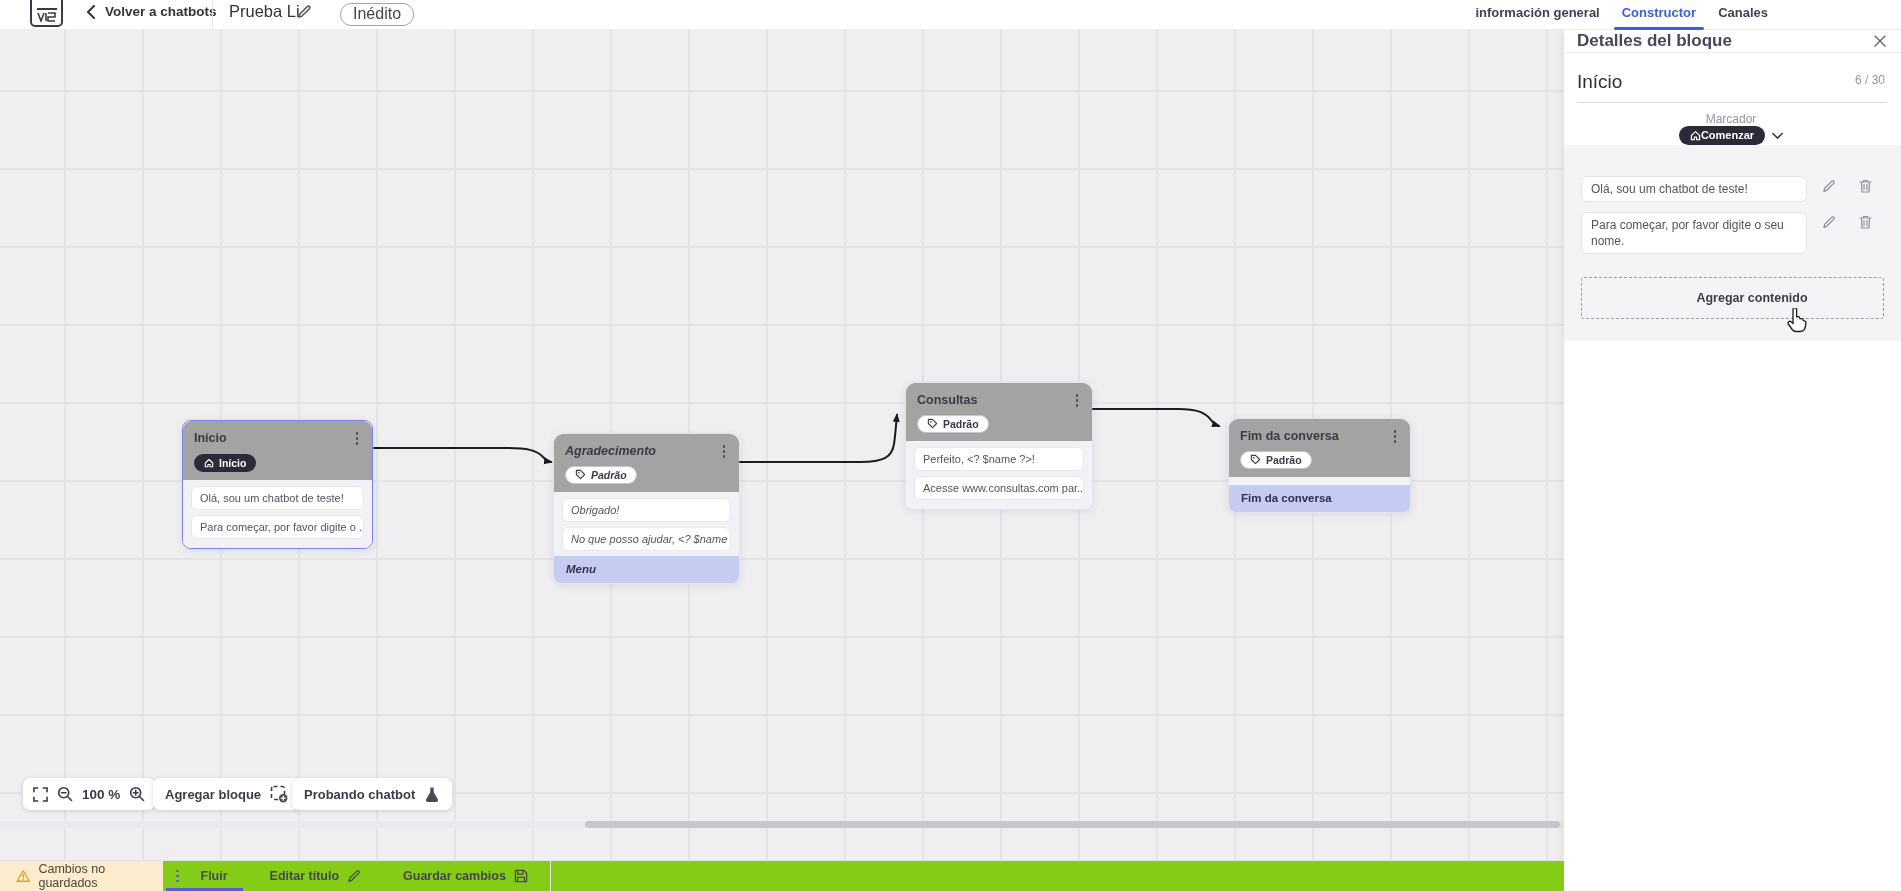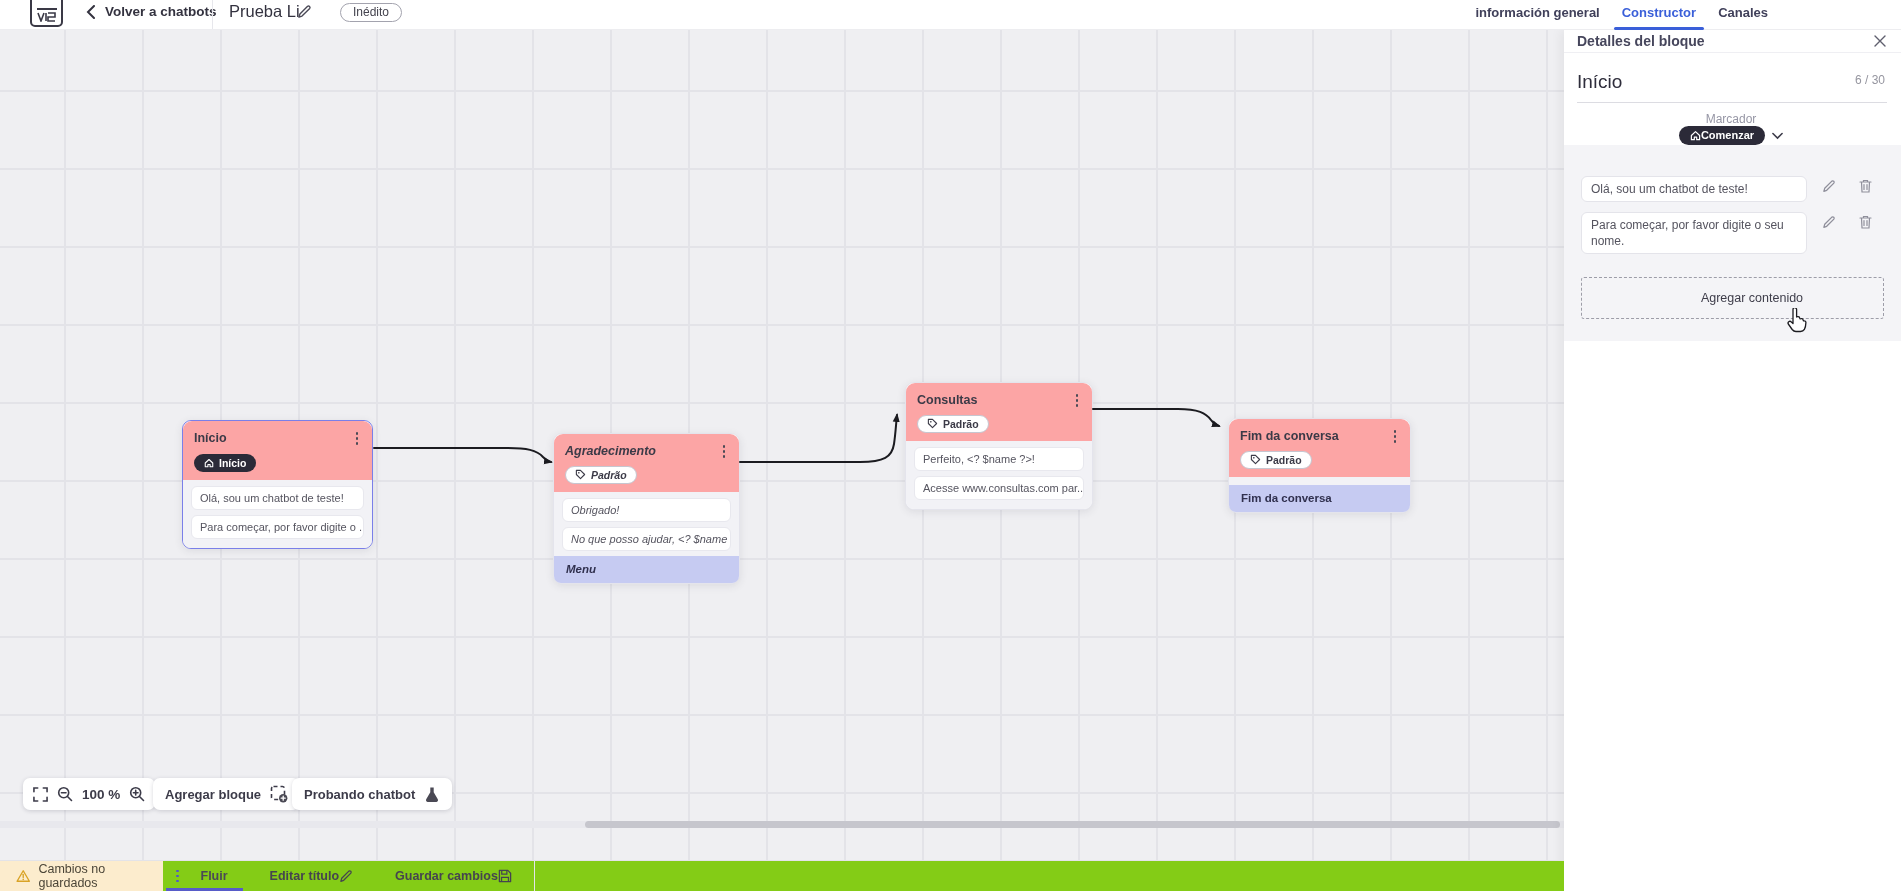--- a/index.html
+++ b/index.html
@@ -13,41 +13,41 @@
     display:flex; align-items:center; }
   .logo-box { position:absolute; left:30px; top:-6px; width:33px; height:33px;
     border:2px solid #3a3946; border-radius:5px; background:#fff;
     display:flex; align-items:flex-end; justify-content:center; padding-bottom:3px; }
   .back-btn { position:absolute; left:86px; top:4px; display:flex; align-items:center; gap:10px;
     color:#33323f; font-size:13.5px; font-weight:700; cursor:pointer; }
   .hdr-divider { position:absolute; left:212px; top:0; width:1px; height:29px; background:#e7e7ec; }
   .flow-title { position:absolute; left:229px; top:2px; font-size:16.5px; color:#33323f; font-weight:500; }
   .title-pencil { position:absolute; left:297px; top:4px; color:#4a4956; }
   .status-pill { position:absolute; left:340px; top:3px; border:1px solid #a3a3ae; border-radius:11px;
-    padding:1px 12px 2px; font-size:12px; color:#44434e; }
+    padding:1px 12px 2px; font-size:16px; color:#44434e; }
   .htabs { position:absolute; right:133px; top:0; height:30px; display:flex; gap:22px; }
   .htab { position:relative; height:30px; line-height:26px; font-size:13px; font-weight:700;
     color:#40405a; cursor:pointer; }
   .htab.active { color:#3a5fd9; }
   .htab.active::after { content:""; position:absolute; left:-8px; right:-8px; bottom:0;
     height:3px; background:#3a5fd9; border-radius:2px; }
 
   
   .canvas { position:absolute; top:30px; left:0; width:1564px; height:831px;
     background-color:#efeff2;
     background-image:linear-gradient(#e3e3e8 2px, transparent 2px),
                      linear-gradient(90deg,#e3e3e8 2px, transparent 2px);
     background-size:78px 78px; background-position:-14px -18px; overflow:hidden; }
   .edges { position:absolute; left:0; top:0; z-index:3; pointer-events:none; }
 
   
   .node { position:absolute; z-index:2; background:#fff; border:1px solid #e4e4ec;
     border-radius:9px; box-shadow:0 2px 8px rgba(45,45,70,.10); }
   .node.selected { border:1.5px solid #7a7fe9; }
-  .node-head { padding:9px 11px 8px; background:#fca5a5; border-radius:9px 9px 0 0; }
+  .node-head { padding:9px 11px 8px; background:#a3a3a3; border-radius:9px 9px 0 0; }
   .node-title-row { display:flex; justify-content:space-between; align-items:center; }
   .node-title { font-size:12.5px; font-weight:700; color:#3b3a47; }
   .node-body { background:#f2f2f6; border-radius:0 0 8px 8px; padding-top:6px; }
   .node-body.pad-b { padding-bottom:4px; }
   .msg { margin:0 8px 5px; background:#fff; border:1px solid #e8e8ee; border-radius:6px;
     padding:5px 8px; font-size:11px; color:#55545f; white-space:nowrap; overflow:hidden; }
   .hl-row { margin-top:2px; background:#c6cbf2; color:#30304e; font-weight:700;
     font-size:11.5px; padding:7px 12px 8px; border-radius:0 0 7px 7px; }
   .badge-start { display:inline-flex; align-items:center; gap:5px; margin-top:7px;
     background:#2b2a38; color:#fff; font-size:10.5px; font-weight:700;
@@ -76,30 +76,30 @@
   .bottom-bar { position:absolute; left:0; bottom:0; width:1564px; height:31px;
     background:#84cc16; border-top:1px solid #e3e3e8; display:flex; align-items:center;
     z-index:31; font-size:12.5px; }
   .warn-sec { width:163px; height:100%; background:#fceccd; display:flex; align-items:center;
     gap:8px; padding-left:16px; color:#4c4638; font-weight:400; }
   .bb-kebab { margin-left:13px; display:flex; flex-direction:column; gap:2.5px; cursor:pointer; }
   .bb-kebab i { width:2.5px; height:2.5px; border-radius:50%; background:#5257c9; }
   .bb-tab { position:relative; margin-left:22px; color:#4a4956; font-weight:700; height:31px;
     line-height:31px; cursor:pointer; }
   .bb-underline { position:absolute; left:166px; bottom:0; width:77px; height:3px; background:#575cc8; }
-  .bb-item { margin-left:42px; display:flex; align-items:flex-end; gap:0; color:#45444f;
+  .bb-item { margin-left:42px; display:flex; align-items:flex-end; gap:8px; color:#45444f;
     font-weight:700; cursor:pointer; }
   .bb-divider { margin-left:22px; width:1px; height:31px; background:#e4e4e9; }
 
   
   .panel { position:absolute; top:30px; right:0; width:337px; height:861px; background:#fff;
     box-shadow:-4px 0 10px rgba(0,0,0,.05); z-index:20; }
   .panel-hd { height:23px; display:flex; align-items:center; justify-content:space-between;
     padding:0 15px 0 13px; border-bottom:1px solid #efeff3; }
-  .panel-hd-title { font-size:14px; font-weight:700; color:#46465c; }
+  .panel-hd-title { font-size:17px; font-weight:700; color:#46465c; }
   .close-x { color:#5f5f6e; cursor:pointer; display:flex; }
   .block-title-row { display:flex; justify-content:space-between; align-items:flex-start;
     padding:18px 16px 0 13px; }
   .block-title { font-size:19px; color:#2e2d3b; font-weight:500; }
   .char-counter { font-size:12px; color:#95959f; margin-top:2px; }
   .title-underline { margin:9px 14px 0 13px; border-bottom:1px solid #dcdce2; }
   .marker-row { display:flex; justify-content:space-between; align-items:center;
     padding:9px 16px 0 13px;flex-direction:column; }
   .marker-label { font-size:12px; color:#9696a5; }
   .marker-right { display:flex; align-items:center; gap:7px; }
@@ -118,21 +118,21 @@
     padding-bottom:10px; cursor:pointer; }
   .ptab-kebab i { width:2.5px; height:2.5px; border-radius:50%; background:#4f53cb; }
   .panel-gray { background:#f4f4f7; height:196px; padding:31px 16px 0 17px; position:relative; }
   .content-row { display:flex; gap:15px; margin-bottom:10px; }
   .content-field { width:226px; background:#fff; border:1px solid #e4e4ea; border-radius:6px;
     padding:4px 9px; font-size:12px; line-height:16px; color:#55545f; cursor:text; }
   .row-icons { display:flex; gap:23px; margin-top:3px; color:#8f8f9b; }
   .row-icons svg { cursor:pointer; }
   .add-content { margin-top:23px; width:303px; height:42px; border:1px dashed #9d9da8;
     border-radius:3px; display:flex; align-items:center; justify-content:center;
-    font-size:12.5px; font-weight:400; color:#3e3d4a; cursor:pointer;padding-left:39px; }
+    font-size:12.5px; font-weight:700; color:#3e3d4a; cursor:pointer;padding-left:39px; }
   .cursor-ghost { position:absolute; left:222px; top:163px; z-index:9; pointer-events:none; }
 
   svg { display:block; }
 </style>
 </head>
 <body>
 
 <div class="app">
 
   <div class="header">

